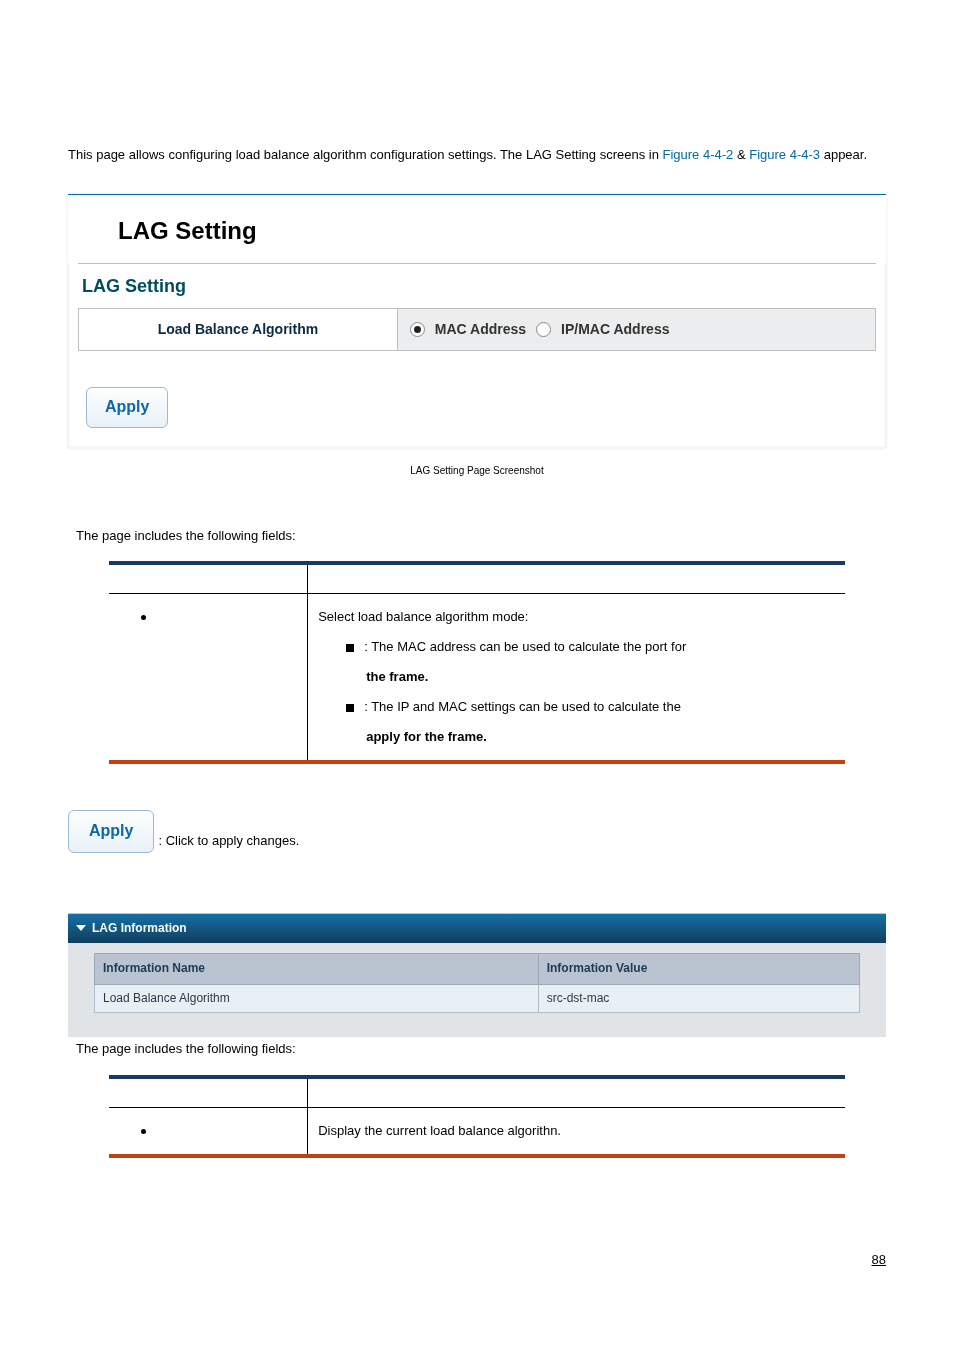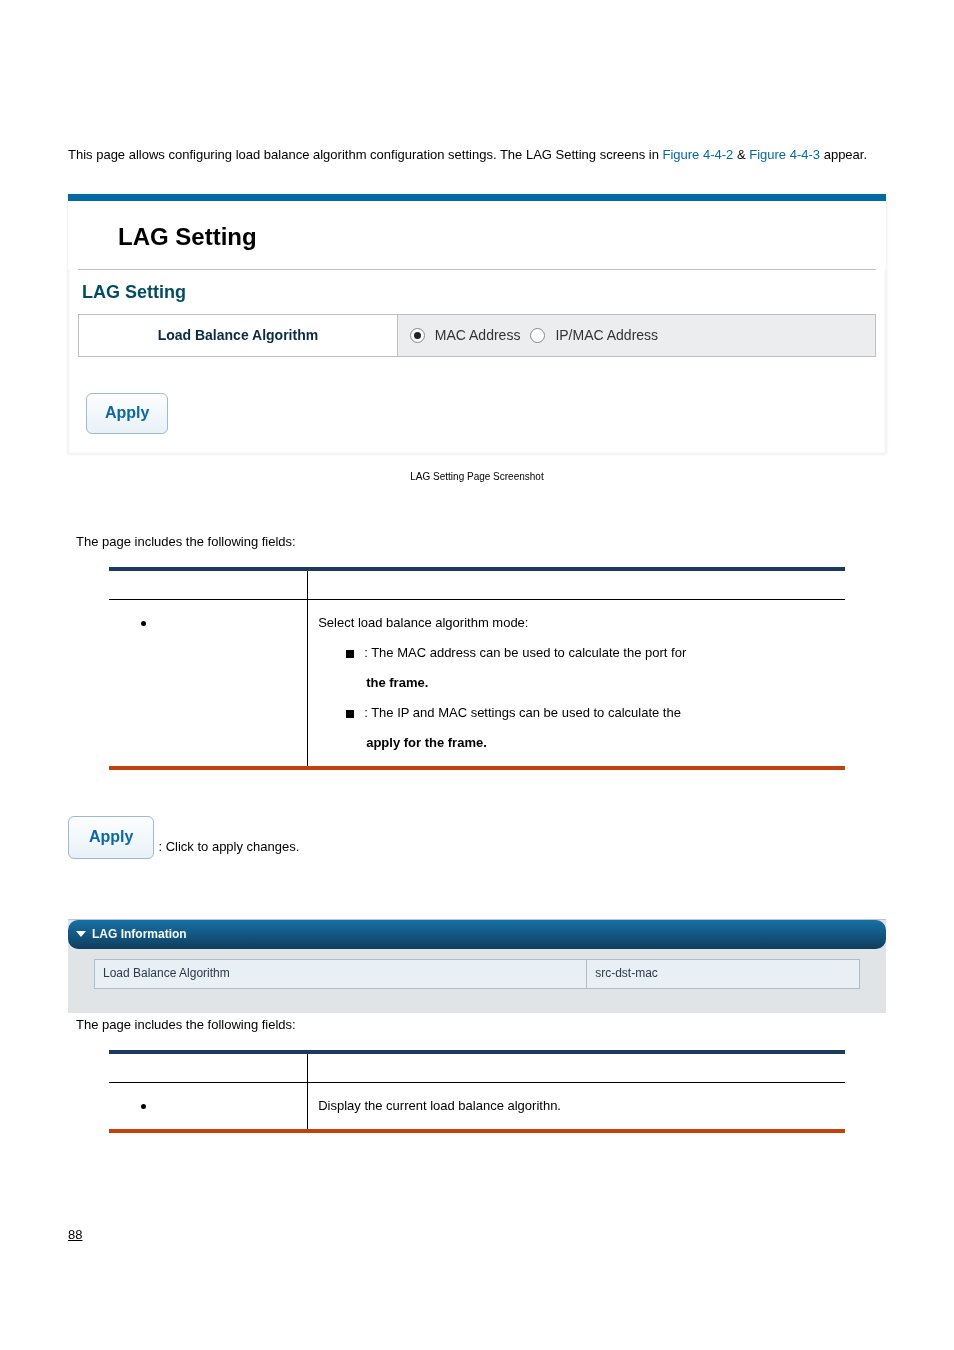--- a/index.html
+++ b/index.html
@@ -19,21 +19,21 @@
   }
   .intro {
     font-size: 13px;
     margin-bottom: 28px;
   }
   .figure-link {
     color: #0369a1;
   }
   
   .shot {
-    border-top: 7px solid #0369a1;
+    border-top: 1px solid #0369a1;
     box-shadow: 0 0 3px rgba(0,0,0,0.12) inset, 0 0 3px rgba(0,0,0,0.12);
   }
   .shot1-header {
     background: #ffffff;
     padding: 14px 50px 10px 50px;
     font-weight: bold;
     font-size: 24px;
     color: #000;
   }
   .shot1-box {
@@ -60,20 +60,21 @@
   .shot1-label-cell {
     width: 40%;
     text-align: center;
     font-weight: bold;
     color: #0a2a45;
     font-size: 15px;
     background: #ffffff;
   }
   .shot1-value-cell {
     background: #ecedee;
+    font-weight: bold;
   }
   .radio-group {
     display: flex;
     align-items: center;
     gap: 10px;
     font-size: 14px;
     color: #333;
   }
   .radio-dot {
     width: 13px; height: 13px;
@@ -180,21 +181,20 @@
   }
   .shot2-bar {
     background: linear-gradient(#1770a6, #0f3e5d);
     color: #f4fbff;
     font-size: 12px;
     font-weight: bold;
     padding: 4px 8px;
     display:flex;
     align-items:center;
     gap:6px;
-    border-radius:10px;
   }
   .shot2-bar .tri {
     display:inline-block;
     width:0;height:0;
     border-left:5px solid transparent;
     border-right:5px solid transparent;
     border-top:6px solid #fff;
   }
   .shot2-inner {
     padding: 10px 26px 0 26px;
@@ -212,21 +212,21 @@
     padding: 4px 8px;
     border: 1px solid #9aa9b7;
   }
   .shot2-table td {
     background: #e8eff5;
     padding: 3px 8px;
     border: 1px solid #aebccb;
     color: #2a3b4a;
   }
   .page-num {
-    text-align:left;
+    text-align:right;
     font-size:13px;
     margin-top: 90px;
     text-decoration: underline;
   }
 </style>
 </head>
 <body>
 
 <div class="page">
 
@@ -298,20 +298,24 @@
   </div>
 
   <div class="shot2">
     <div class="shot2-bar">
       <span class="tri"></span>
       <span>LAG Information</span>
     </div>
     <div class="shot2-inner">
       <table class="shot2-table">
         <tbody>
+            <tr>
+          <th style="width:58%;">Information Name</th>
+          <th>Information Value</th>
+        </tr>
         <tr>
           <td>Load Balance Algorithm</td>
           <td>src-dst-mac</td>
         </tr>
       </tbody>
         </table>
     </div>
   </div>
 
 

